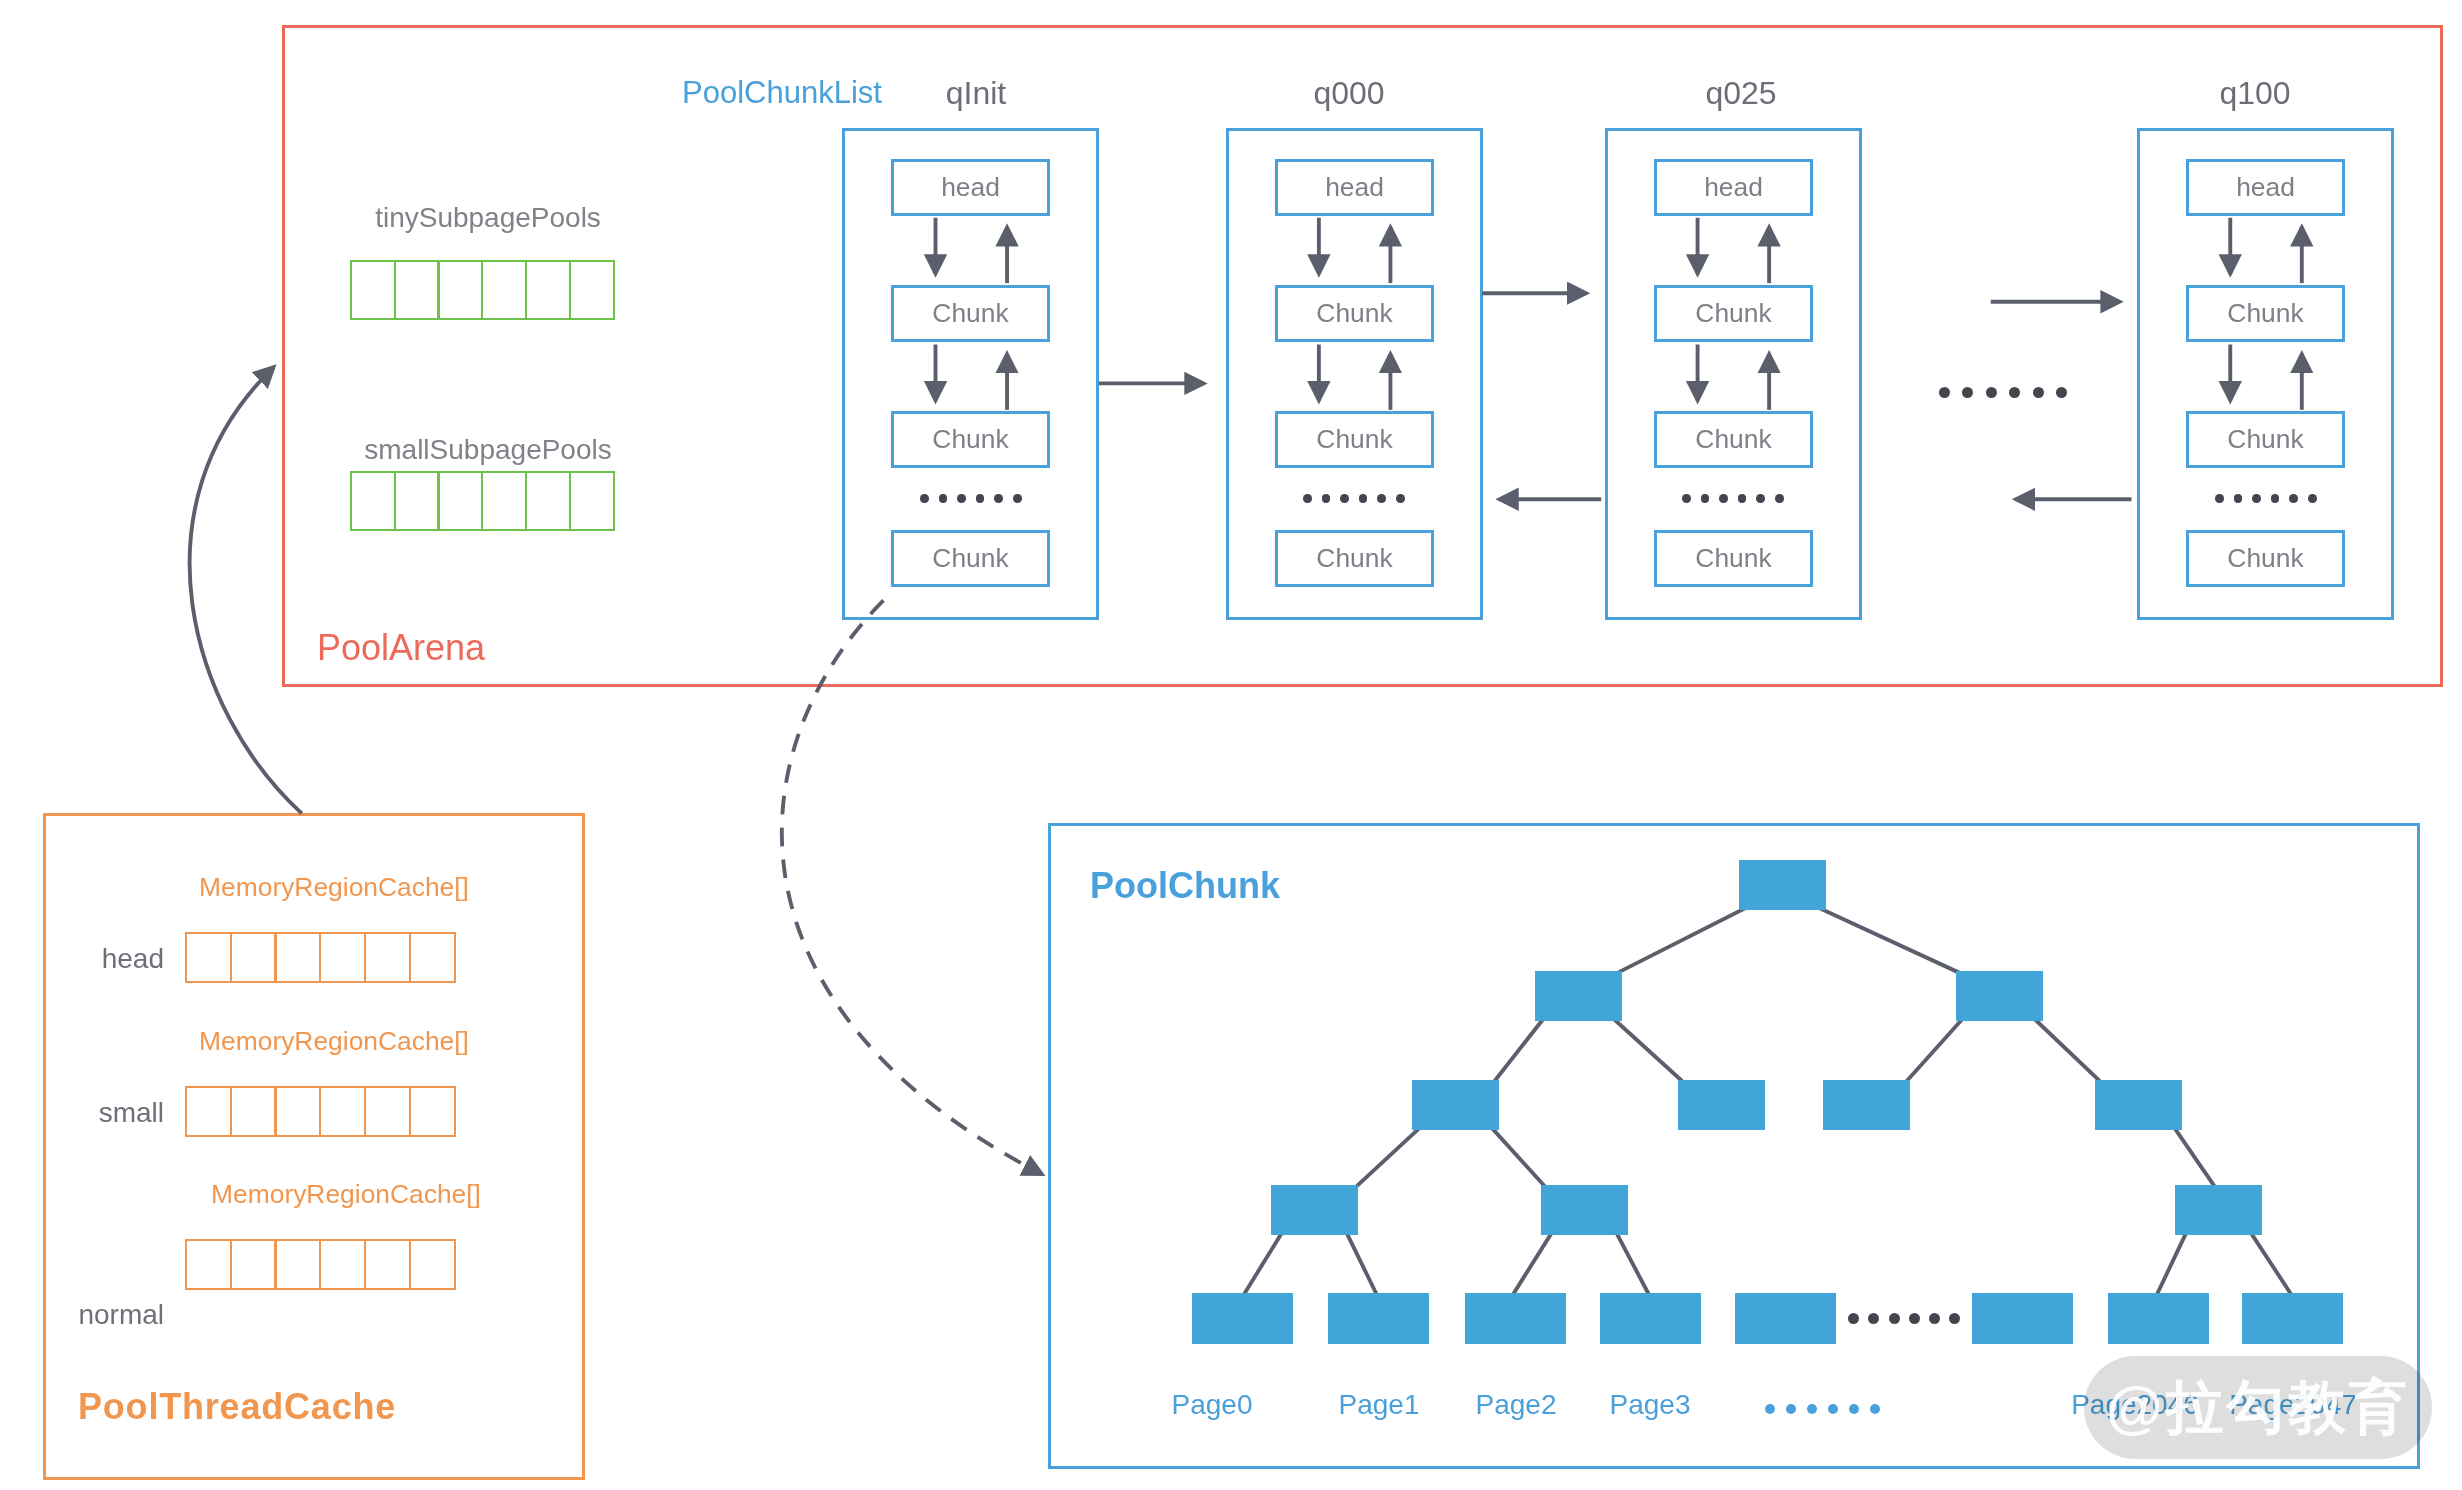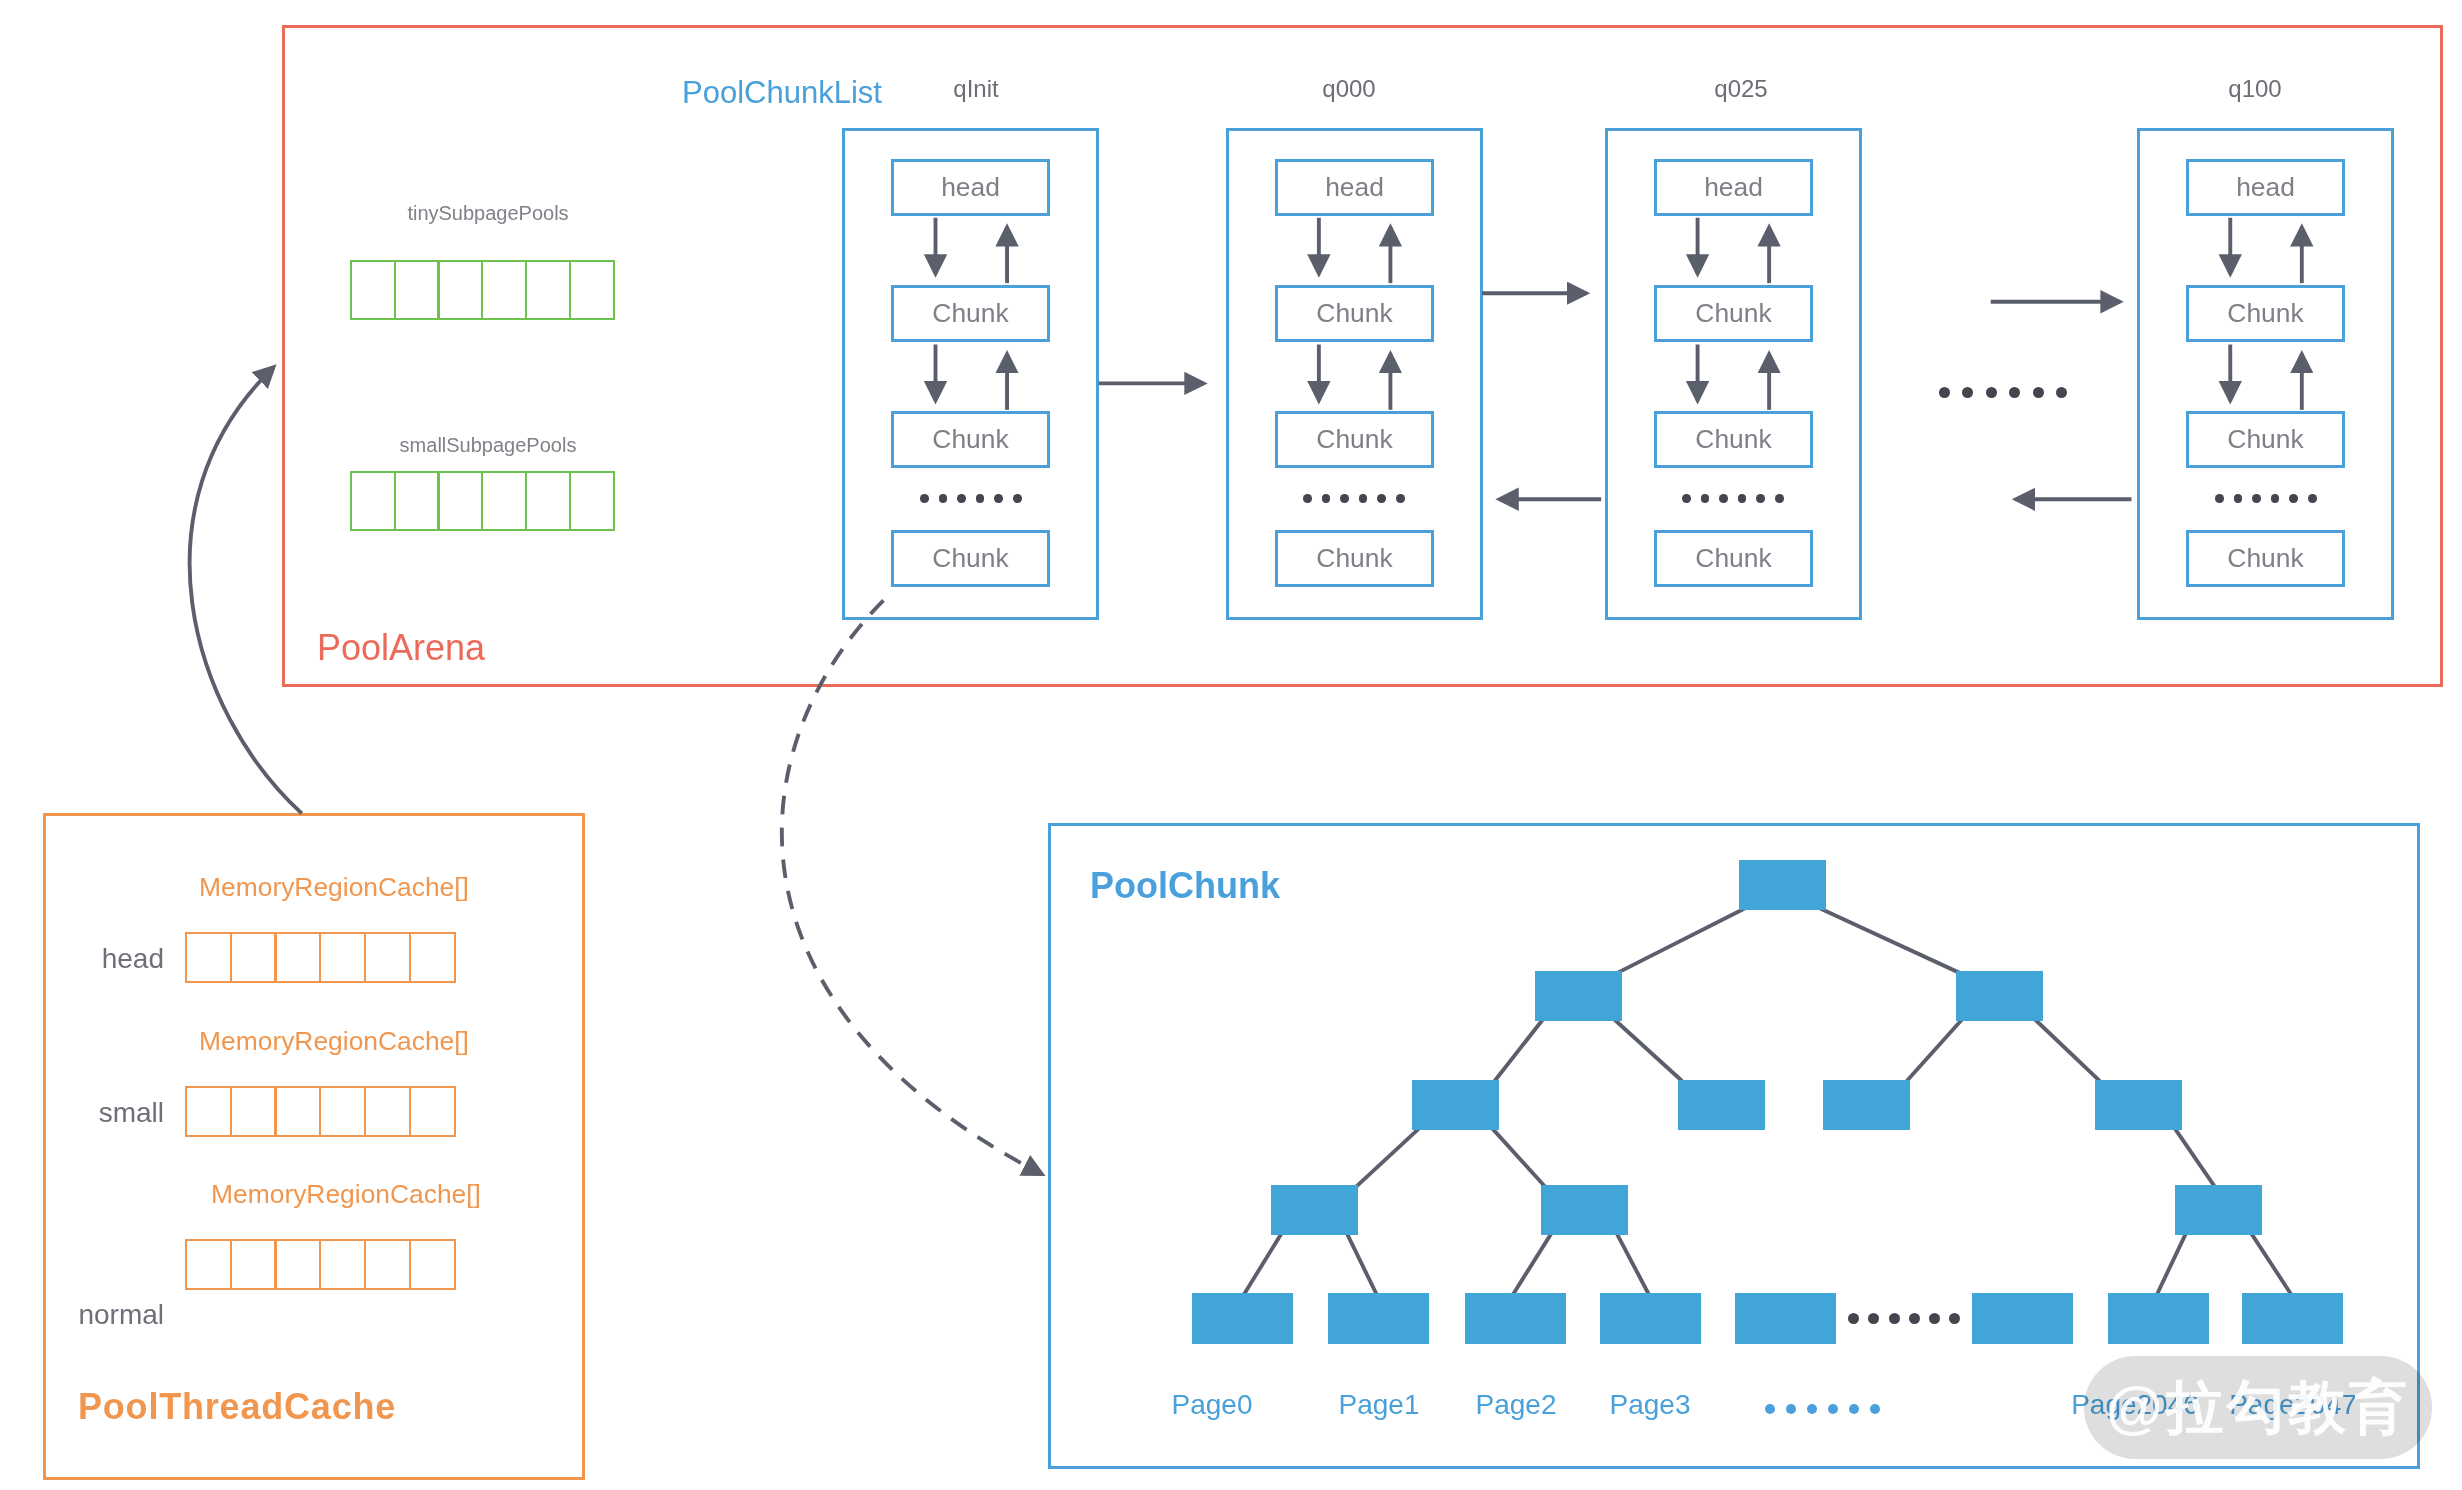--- a/index.html
+++ b/index.html
@@ -9,22 +9,22 @@
   }
   .abs{position:absolute;}
   
   .arena-box{left:282px;top:25px;width:2161px;height:662px;border:3.9px solid #ec6a5a;box-sizing:border-box;}
   .ptc-box{left:43px;top:813px;width:542px;height:667px;border:3.9px solid #f0964e;box-sizing:border-box;}
   .pc-box{left:1048px;top:823px;width:1372px;height:646px;border:3.9px solid #4aa0da;box-sizing:border-box;}
   .arena-title{left:317px;top:627px;font-size:36px;font-weight:500;color:#ec6a5a;}
   .ptc-title{left:78px;top:1386px;font-size:36px;font-weight:600;color:#f0964e;letter-spacing:0.8px;}
   .pc-title{left:1090px;top:865px;font-size:36px;font-weight:600;color:#4aa0da;}
   .pcl-title{left:782px;top:75px;transform:translateX(-50%);font-size:31px;font-weight:500;color:#4aa0da;}
-  .sp-label{transform:translateX(-50%);font-size:20px;color:#7f8288;}
-  .col-label{transform:translateX(-50%);font-size:24px;color:#6b6e76;}
+  .sp-label{transform:translateX(-50%);font-size:28px;color:#7f8288;}
+  .col-label{transform:translateX(-50%);font-size:32px;color:#6b6e76;}
   .qcol{border:3.1px solid #4aa0da;box-sizing:border-box;background:#fff;}
   .qnode{border:3.1px solid #4aa0da;box-sizing:border-box;background:#fff;display:flex;align-items:center;justify-content:center;
          font-size:26.4px;color:#7d8087;}
   .dotrow{display:flex;align-items:center;}
   .dot{border-radius:50%;display:inline-block;}
   .grid{display:flex;}
   .cell{box-sizing:border-box;background:transparent;}
   .mrc-label{transform:translateX(-50%);font-size:26.4px;font-weight:500;color:#f0964e;white-space:nowrap;}
   .row-label{width:124px;text-align:right;font-size:28px;color:#6d7078;}
   .tree-node{background:#42a5d8;}

